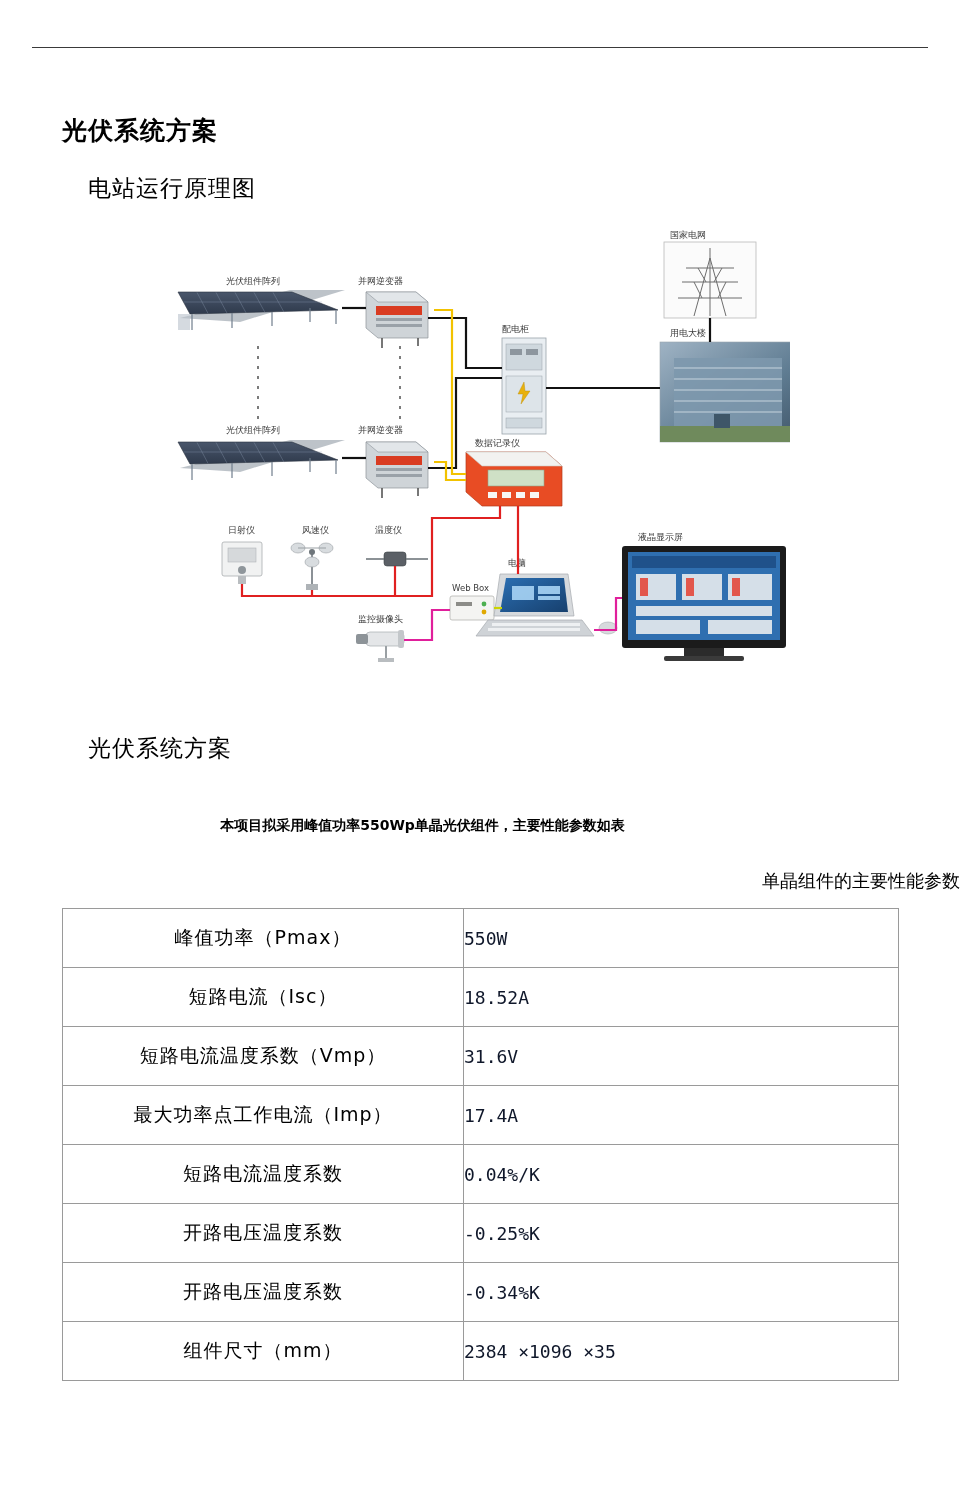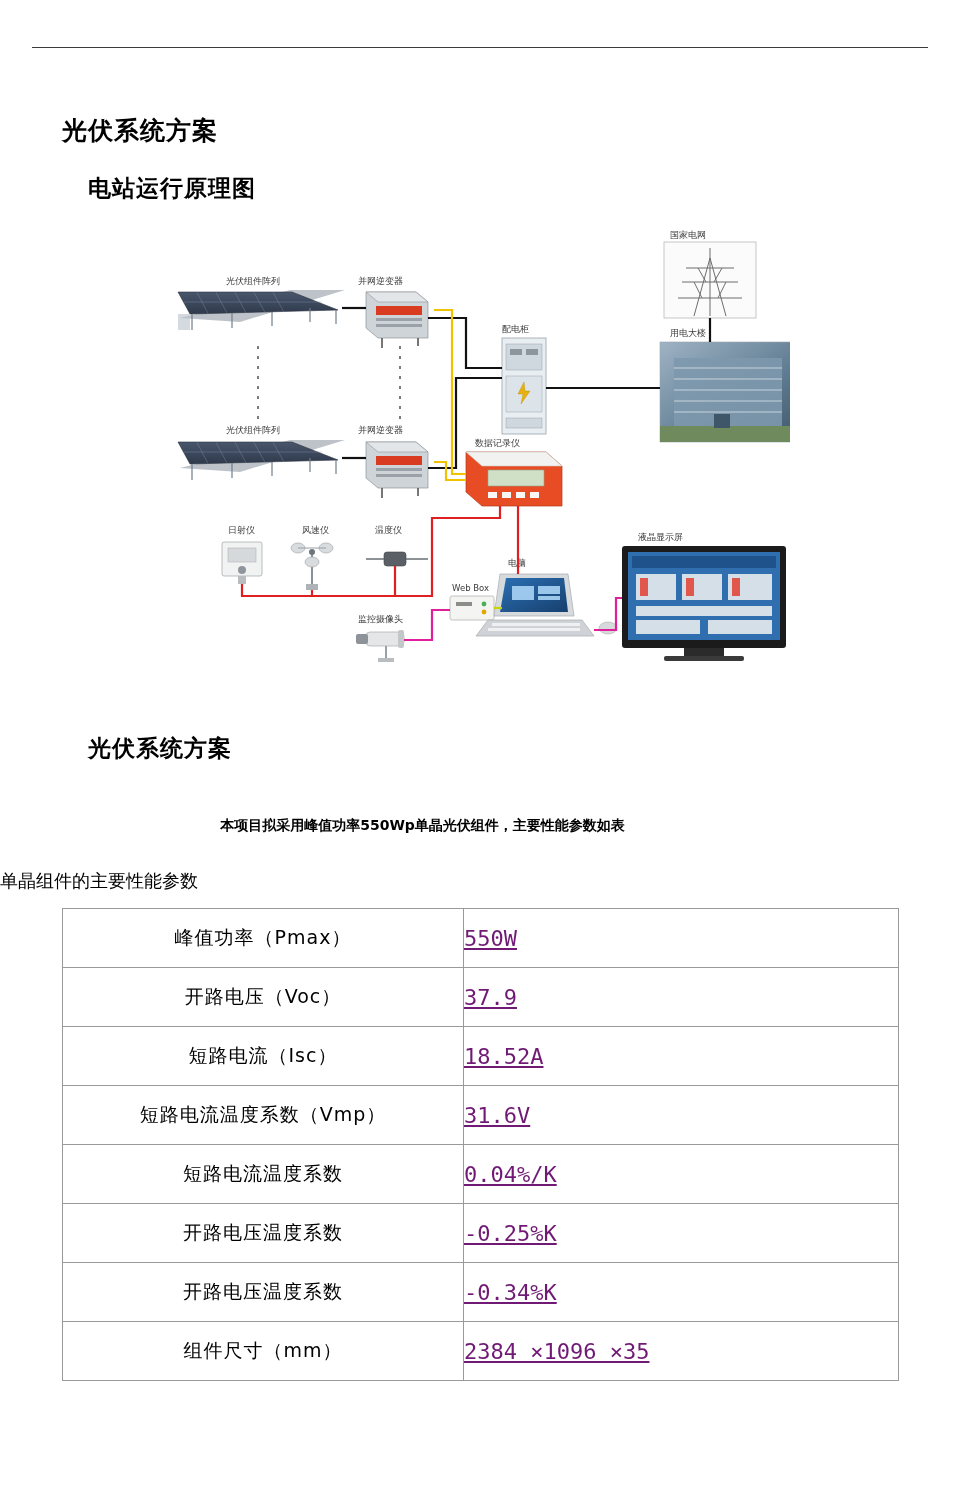--- a/index.html
+++ b/index.html
@@ -36,21 +36,21 @@
     font-family: "DejaVu Sans", sans-serif;
     font-weight: bold;
     font-size: 25px;
     letter-spacing: 1px;
     color: #000;
     margin-top: 36px;
   }
   .h2 {
     position: absolute;
     font-family: "DejaVu Sans", sans-serif;
-    font-weight: bold;
+    font-weight: normal;
     font-size: 23px;
     letter-spacing: 1px;
     color: #000;
   }
   .h2-diagram { top: 173px; left: 88px; }
   .h2-params  { top: 733px; left: 88px; }
 
   
   .diagram {
     position: absolute;
@@ -71,21 +71,21 @@
     font-family: "DejaVu Sans", sans-serif;
     font-weight: bold;
     font-size: 14px;
     color: #000;
   }
   .table-caption {
     position: absolute;
     top: 869px;
     left: 0;
     width: 960px;
-    text-align: left;
+    text-align: right;
     font-family: "DejaVu Sans", sans-serif;
     font-size: 18px;
     color: #000;
   }
 
   
   table.params {
     position: absolute;
     top: 908px;
     left: 62px;
@@ -104,25 +104,24 @@
     text-align: center;
     font-family: "DejaVu Sans", sans-serif;
     font-size: 19px;
     letter-spacing: 1px;
     color: #000;
   }
   td.v {
     width: 434px;
     padding-left: 58px;
     font-family: "DejaVu Sans Mono", monospace;
-    font-size: 22px;
-    color: #701a75;
+    font-size: 18px;
+    color: #0f172a;
     vertical-align: bottom;
     padding-bottom: 10px;
-    text-decoration: underline;
   }
 </style>
 </head>
 <body>
 
 <div class="page">
 
   <div class="top-rule"></div>
 
   <div class="h1">光伏系统方案</div>
@@ -397,32 +396,32 @@
 
   <div class="table-caption">单晶组件的主要性能参数</div>
 
   <table class="params">
     <tbody>
       <tr>
         <td class="k">峰值功率（Pmax）</td>
         <td class="v">550W</td>
       </tr>
       <tr>
-        <td class="k">开路电压（Voc）</td>
-        <td class="v">37.9</td>
-      </tr>
-      <tr>
         <td class="k">短路电流（Isc）</td>
         <td class="v">18.52A</td>
       </tr>
       <tr>
         <td class="k">短路电流温度系数（Vmp）</td>
         <td class="v">31.6V</td>
       </tr>
       <tr>
+        <td class="k">最大功率点工作电流（Imp）</td>
+        <td class="v">17.4A</td>
+      </tr>
+      <tr>
         <td class="k">短路电流温度系数</td>
         <td class="v">0.04%/K</td>
       </tr>
       <tr>
         <td class="k">开路电压温度系数</td>
         <td class="v">-0.25%K</td>
       </tr>
       <tr>
         <td class="k">开路电压温度系数</td>
         <td class="v">-0.34%K</td>

